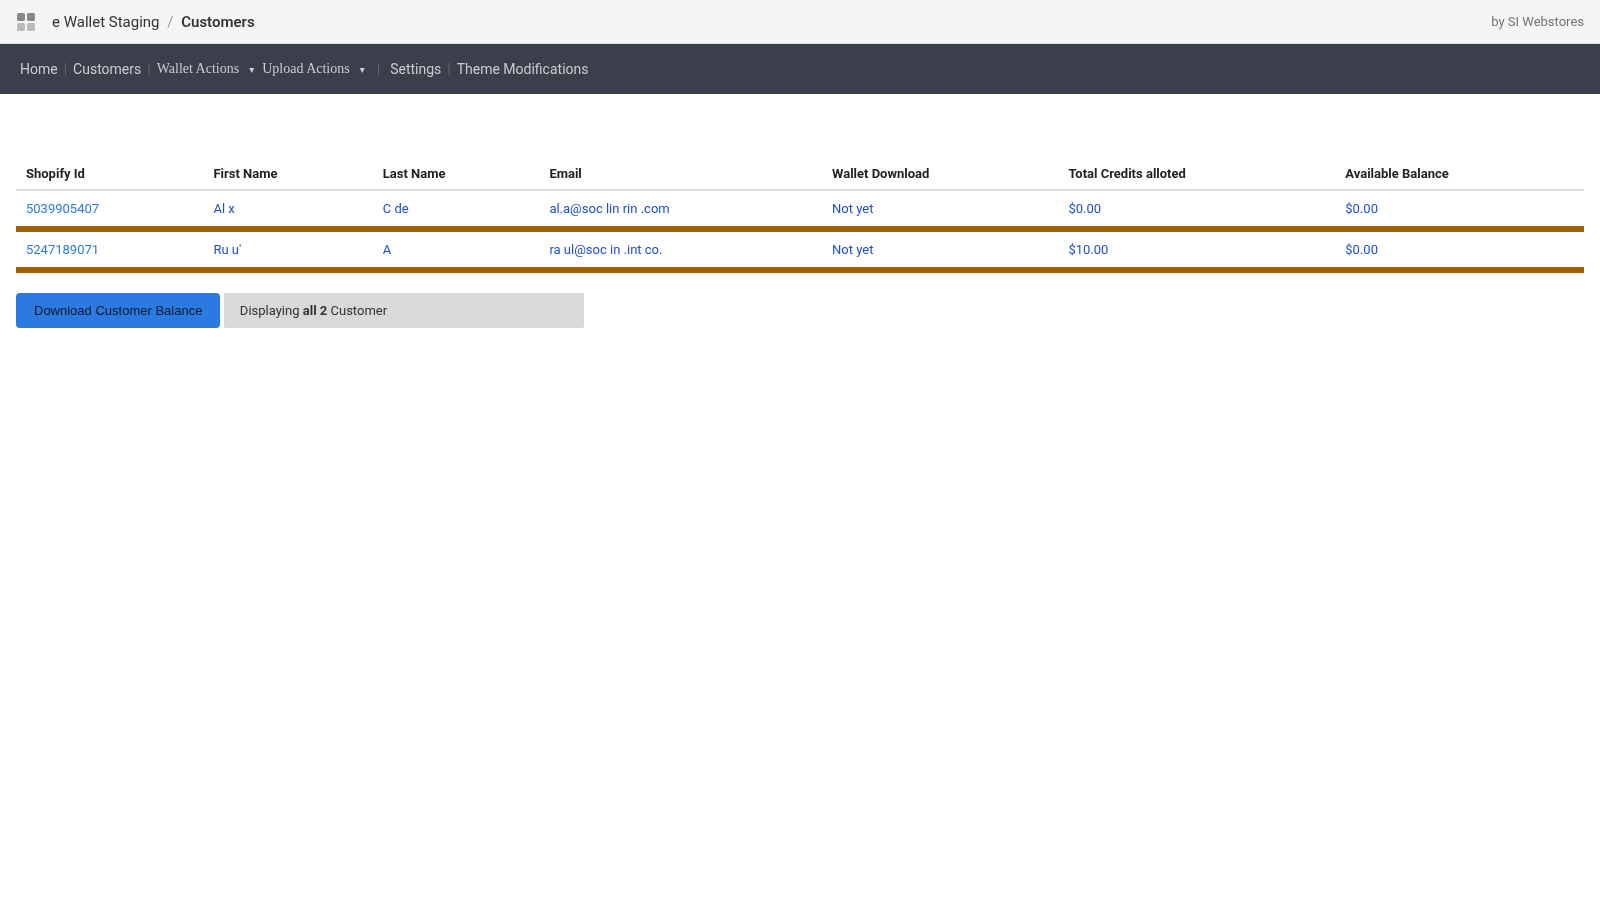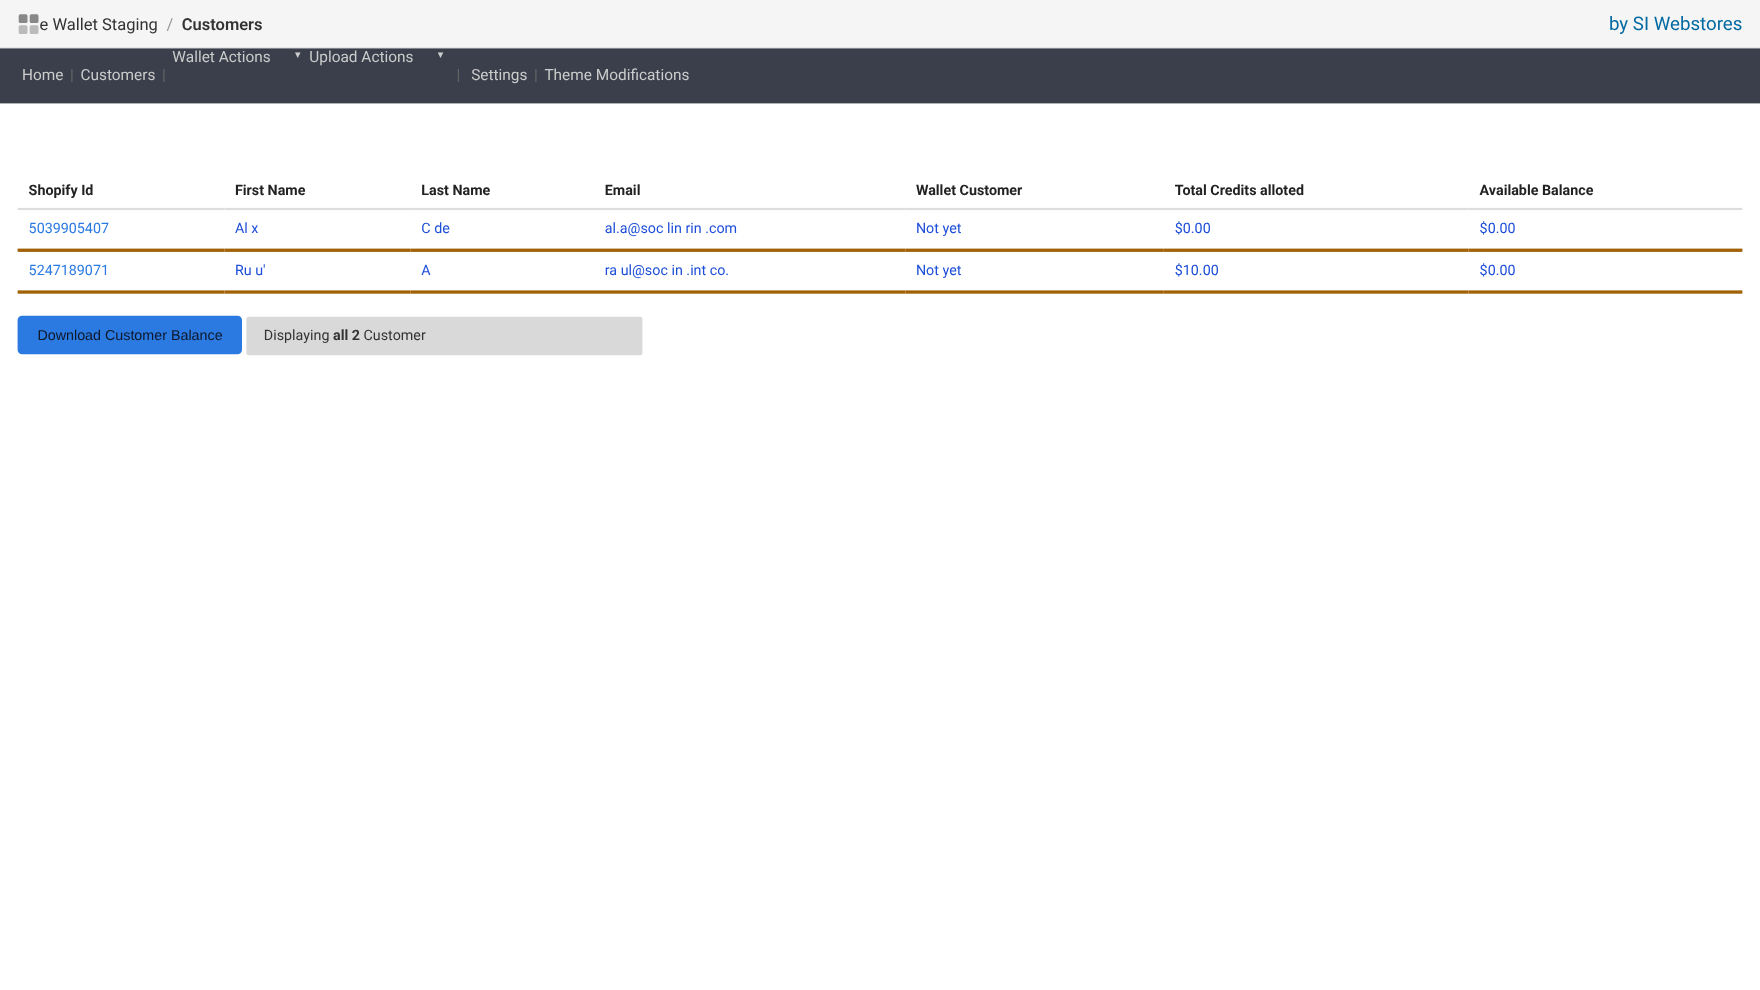--- a/index.html
+++ b/index.html
@@ -11,39 +11,39 @@
       align-items: center;
       justify-content: space-between;
       padding: 8px 16px;
       background: #f5f5f5;
       border-bottom: 1px solid #e0e0e0;
       height: 44px;
     }
     #top-bar-left {
       display: flex;
       align-items: center;
-      gap: 0;
+      gap: 16px;
     }
     .app-icon {
       width: 20px;
       height: 20px;
       display: inline-flex;
       align-items: center;
       justify-content: center;
     }
     .app-icon svg { width: 20px; height: 20px; }
     #app-title {
       font-size: 15px;
       color: #333;
     }
     #app-title span.separator { color: #999; margin: 0 4px; }
     #app-title span.current { font-weight: 600; }
     #top-bar-right {
-      font-size: 17px;
-      color: #0369a1;
+      font-size: 13px;
+      color: #737373;
     }
 
     
     #nav-bar {
       background: #3a3f4b;
       padding: 0 16px;
       display: flex;
       align-items: center;
       height: 50px;
     }
@@ -57,26 +57,28 @@
       height: 100%;
       text-decoration: none;
     }
     .nav-separator {
       color: #666;
       margin: 0 2px;
       font-size: 14px;
     }
     .nav-dropdown {
       display: flex;
-      gap: 20px;
+      align-items: center;
+      gap: 8px;
       cursor: pointer;
       color: #ccc;
       font-size: 14px;
       padding: 0 4px;
       height: 100%;
+      font-family: Liberation Serif, serif;
     }
     .dropdown-arrow {
       font-size: 10px;
       margin-left: 2px;
     }
 
     
     #main-content {
       padding: 20px 16px;
       margin-top: 44px;
@@ -90,21 +92,21 @@
     }
     thead th {
       font-weight: 700;
       font-size: 13px;
       color: #222;
       padding: 8px 10px;
       text-align: left;
       border-bottom: 2px solid #ddd;
     }
     tbody tr {
-      border-bottom: 3px solid #a16207;
+      border-bottom: 6px solid #a16207;
     }
     tbody td {
       padding: 10px 10px;
       font-size: 13px;
       color: #1d4ed8;
     }
     td.link-cell {
       color: #2a7ae2;
       cursor: pointer;
     }
@@ -178,21 +180,21 @@
 <div id="main-content">
 
   
   <table>
     <thead>
       <tr>
         <th>Shopify Id</th>
         <th>First Name</th>
         <th>Last Name</th>
         <th>Email</th>
-        <th>Wallet Customer</th>
+        <th>Wallet Download</th>
         <th>Total Credits alloted</th>
         <th>Available Balance</th>
       </tr>
     </thead>
     <tbody id="table-body">
     <tr>
           <td class="link-cell">5039905407</td>
           <td>Al x</td>
           <td>C de</td>
           <td>al.a@soc lin rin .com</td>

